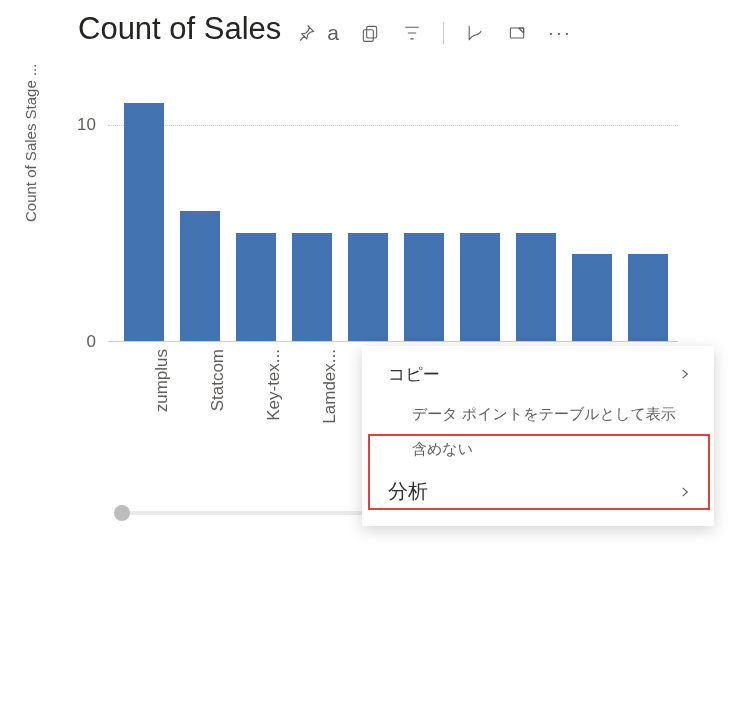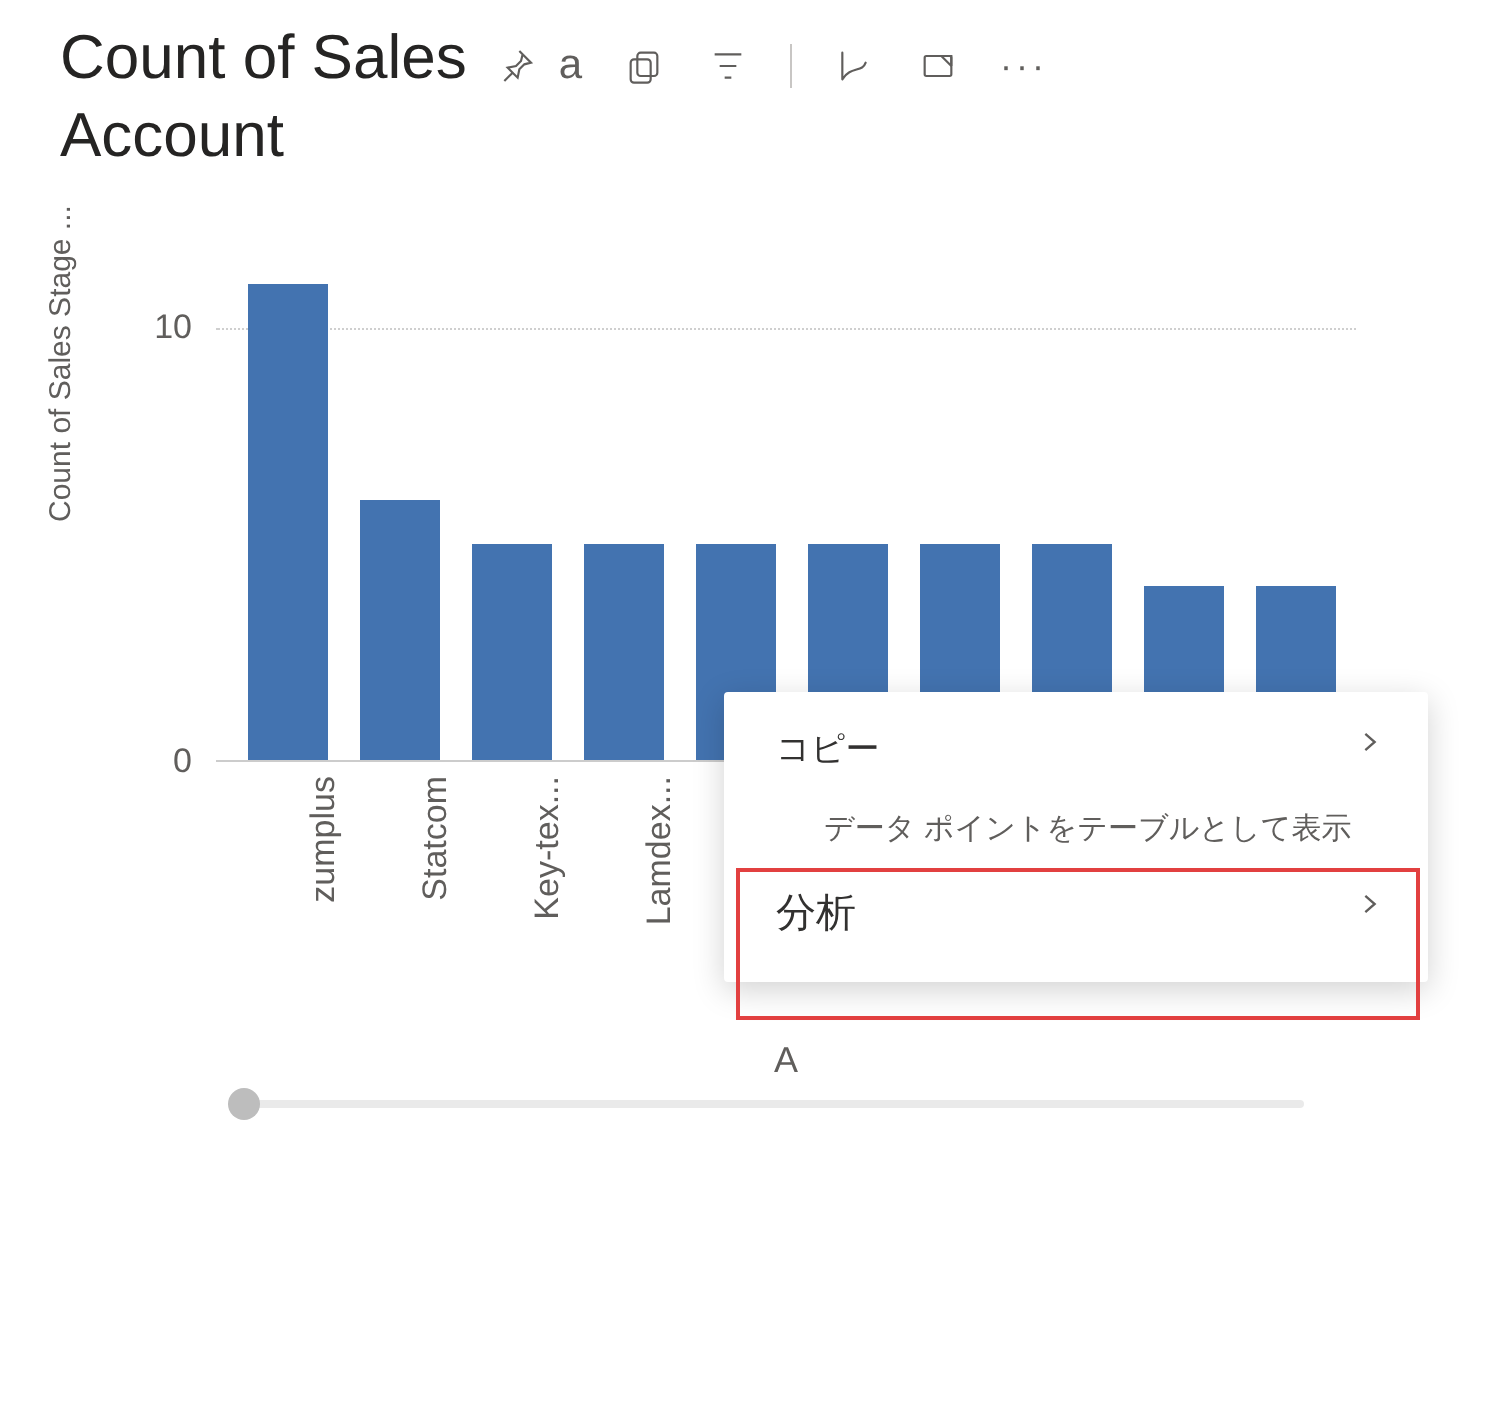--- a/index.html
+++ b/index.html
@@ -10,21 +10,21 @@
       height: 708px;
       overflow: hidden;
       position: relative;
     }
     .header {
       display: flex;
       align-items: flex-start;
       padding: 10px 18px 0 30px;
       gap: 14px;
     }
-    .title-block { display: flex; flex-direction: column; }
+    .title-block { display: flex; flex-direction: column; margin-left: 48px; }
     .title-line {
       font-size: 31px;
       color: #252423;
       line-height: 1.25;
       font-weight: 400;
       white-space: nowrap;
     }
     .header-icons {
       display: flex;
       align-items: center;
@@ -137,21 +137,21 @@
       top: 346px;
       width: 352px;
       background: #fff;
       box-shadow: 0 4px 16px rgba(0,0,0,0.18);
       border-radius: 2px;
       padding: 6px 0 10px 0;
       z-index: 10;
     }
     .cm-item {
       display: flex;
-      align-items: flex-start;
+      align-items: flex-end;
       justify-content: space-between;
       padding: 11px 22px 11px 26px;
       font-size: 17px;
       color: #323130;
       cursor: pointer;
     }
     .cm-item.sub { font-size: 15px; color: #605e5c; padding-top:8px; padding-bottom:8px;margin-left:24px;}
     .cm-item.big { font-size: 20px; font-family: Liberation Mono, monospace; }
     .chev { color: #605e5c; }
     .chev svg { width: 14px; height: 14px; stroke: currentColor; fill:none; stroke-width:2;}
@@ -199,21 +199,20 @@
         </span>
         <span class="hicon">
           <svg viewBox="0 0 24 24">
               <rect x="4" y="6" width="16" height="12" rx="1"></rect>
               <path d="M14 6l6 0 0 6M14 6l6 6"></path>
             </svg>
         </span>
         <span class="ellipsis">···</span>
       </div>
     </div>
-    <span class="title-line">Account</span>
   </div>
 </div>
 
 <div class="chart-wrap">
   <div class="ylabel">Count of Sales Stage ...</div>
 
   <div class="plot">
     <div class="grid-line" style="top:43px;"></div>
     <span class="tick-label" style="top:43px;">10</span>
     <span class="tick-label" style="top:260px;">0</span>
@@ -247,20 +246,23 @@
 <div class="context-menu">
   <div class="cm-item">
     <span>コピー</span>
     <span class="chev"><svg viewBox="0 0 24 24">
           <path d="M8 5l8 7-8 7"></path>
         </svg></span>
   </div>
   <div class="cm-item sub">
     <span>データ ポイントをテーブルとして表示</span>
   </div>
+  <div class="cm-item sub">
+    <span>含めない</span>
+  </div>
   <div class="cm-item big">
     <span>分析</span>
     <span class="chev"><svg viewBox="0 0 24 24">
           <path d="M8 5l8 7-8 7"></path>
         </svg></span>
   </div>
 </div>
 
 <div class="highlight-box"></div>
 

